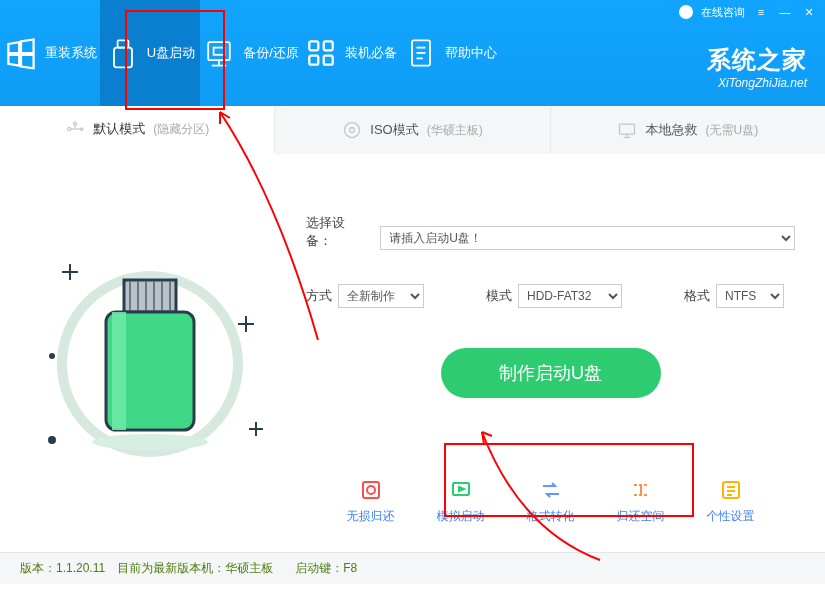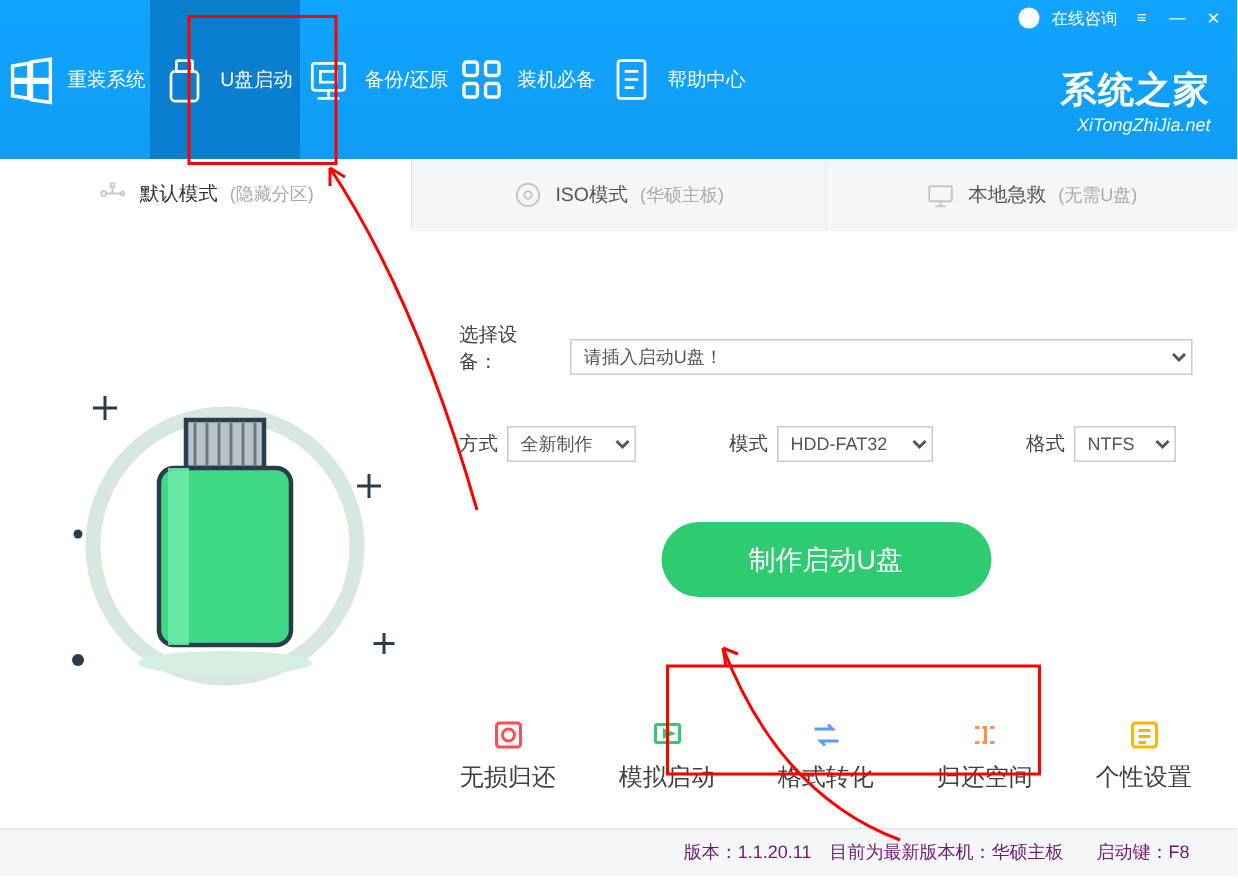--- a/index.html
+++ b/index.html
@@ -37,25 +37,25 @@
 .row{display:flex;align-items:flex-end;margin-bottom:34px;font-size:13px;color:#444}
 .row label{margin-right:10px}
 .sel{height:24px;border:1px solid #ccc;font-size:12px;background:#fff;padding:0 4px;color:#555}
 .device-sel{width:420px}
 .row2{display:flex;align-items:center;gap:22px;font-size:13px;color:#444}
 .pair{display:flex;align-items:center;gap:6px}
 
 .create-btn{margin:40px auto 0;width:220px;height:50px;background:#2ecc71;color:#fff;border:none;border-radius:25px;font-size:18px;display:flex;align-items:center;justify-content:center;cursor:pointer}
 
 .actions{display:flex;justify-content:center;gap:42px;margin-top:80px}
-.act{display:flex;flex-direction:column;align-items:center;gap:6px;font-size:16px;color:#404040;cursor:pointer}
+.act{display:flex;flex-direction:column;align-items:center;gap:6px;font-size:12px;color:#3b82f6;cursor:pointer}
 .act-ico{width:24px;height:24px}
 
 
-.footer{height:32px;background:#f5f6f7;border-top:1px solid #e5e5e5;display:flex;align-items:center;justify-content:flex-end;padding:0 32px;font-size:12px;color:#701a75}
+.footer{height:32px;background:#f5f6f7;border-top:1px solid #e5e5e5;display:flex;align-items:center;justify-content:flex-start;padding:0 20px;font-size:12px;color:#4d7c0f}
 .footer .right{display:flex;gap:22px}
 
 
 .hb{position:absolute;border:2px solid red;pointer-events:none;z-index:50}
 .hb1{top:10px;left:125px;width:100px;height:100px}
 .hb2{top:443px;left:444px;width:250px;height:74px}
 
 
 .arrow{position:absolute;pointer-events:none;z-index:49}
 </style>

